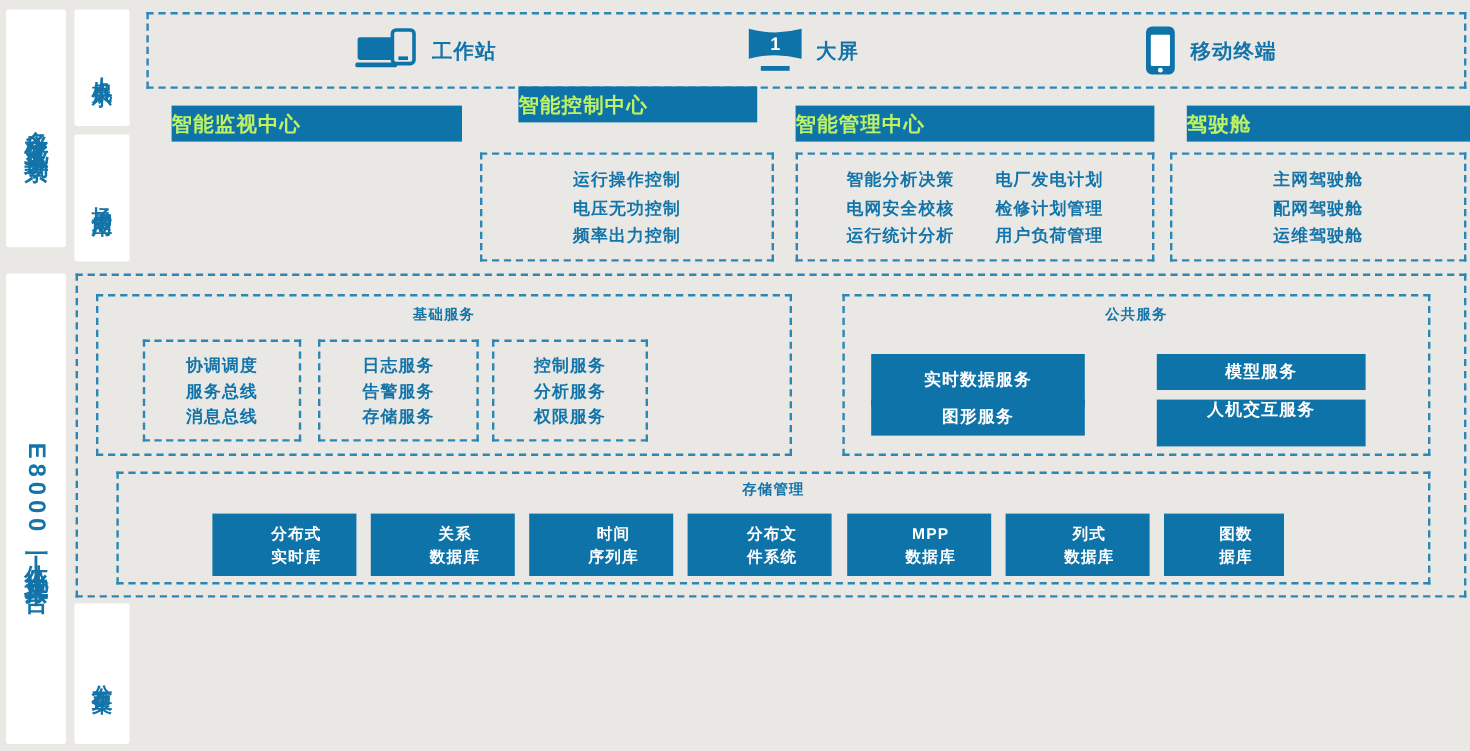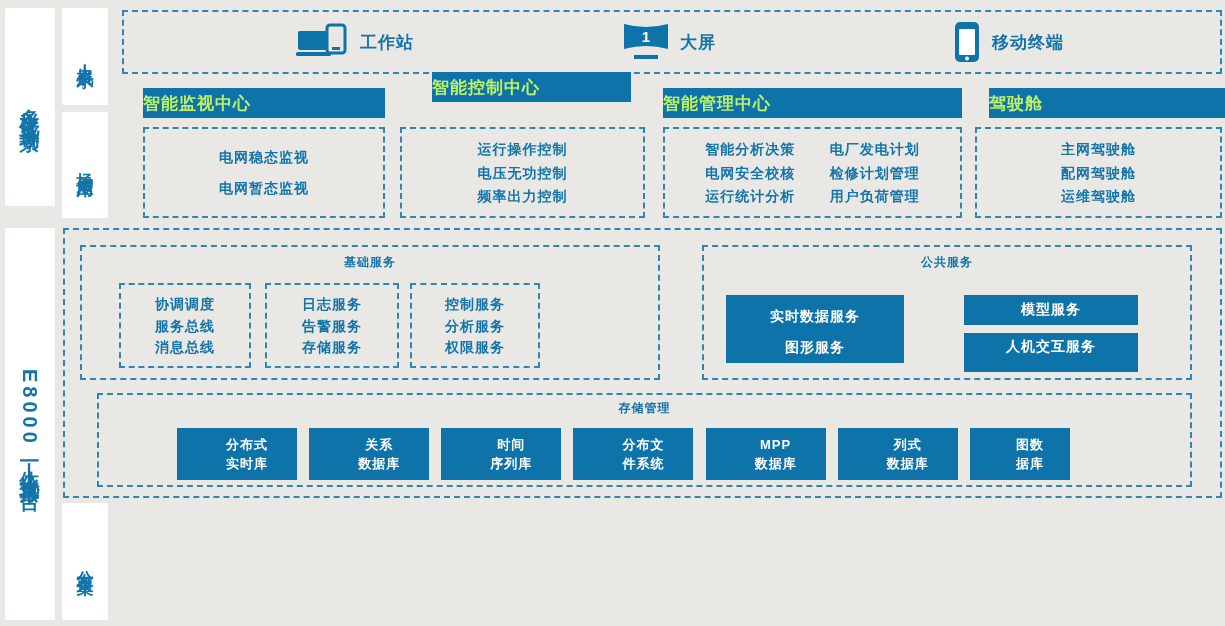--- a/index.html
+++ b/index.html
@@ -95,26 +95,20 @@
   <div class="bluehead" style="left:400px;top:72px;width:199px;height:30px;margin-left:32px;">
     <span>智能控制中心</span>
   </div>
   <div class="bluehead" style="left:663px;top:88px;width:299px;height:30px;">
     <span>智能管理中心</span>
   </div>
   <div class="bluehead" style="left:975px;top:88px;width:247px;height:30px;margin-left:14px;">
     <span>驾驶舱</span>
   </div>
 
-  <div class="dash" style="left:143px;top:127px;width:242px;height:91px;">
-    <div class="items-col">
-      <span class="item">电网稳态监视</span>
-      <span class="item">电网暂态监视</span>
-    </div>
-  </div>
   <div class="dash" style="left:400px;top:127px;width:245px;height:91px;">
     <div class="items-col">
       <span class="item">运行操作控制</span>
       <span class="item">电压无功控制</span>
       <span class="item">频率出力控制</span>
     </div>
   </div>
   <div class="dash" style="left:663px;top:127px;width:299px;height:91px;">
     <div class="two-col">
       <div class="col">
@@ -168,21 +162,21 @@
       <div class="sect-title" style="top:7px;">公共服务</div>
       <div class="bluebtn" style="left:22px;top:48px;width:178px;height:44px;">
         <span>实时数据服务</span>
       </div>
       <div class="bluebtn" style="left:260px;top:48px;width:174px;height:30px;">
         <span>模型服务</span>
       </div>
       <div class="bluebtn" style="left:22px;top:86px;width:178px;height:30px;">
         <span>图形服务</span>
       </div>
-      <div class="bluebtn" style="left:260px;top:86px;width:174px;height:39px;align-items:flex-end;padding-bottom:16px;">
+      <div class="bluebtn" style="left:260px;top:86px;width:174px;height:39px;align-items:flex-start;padding-bottom:16px;">
         <span>人机交互服务</span>
       </div>
     </div>
 
     <div class="dash" style="left:32px;top:163px;width:1095px;height:94px;">
       <div class="sect-title" style="top:5px;">存储管理</div>
       <div class="store-row">
         <div class="storebox">
           <span>分布式</span>
             <span>实时库</span>

